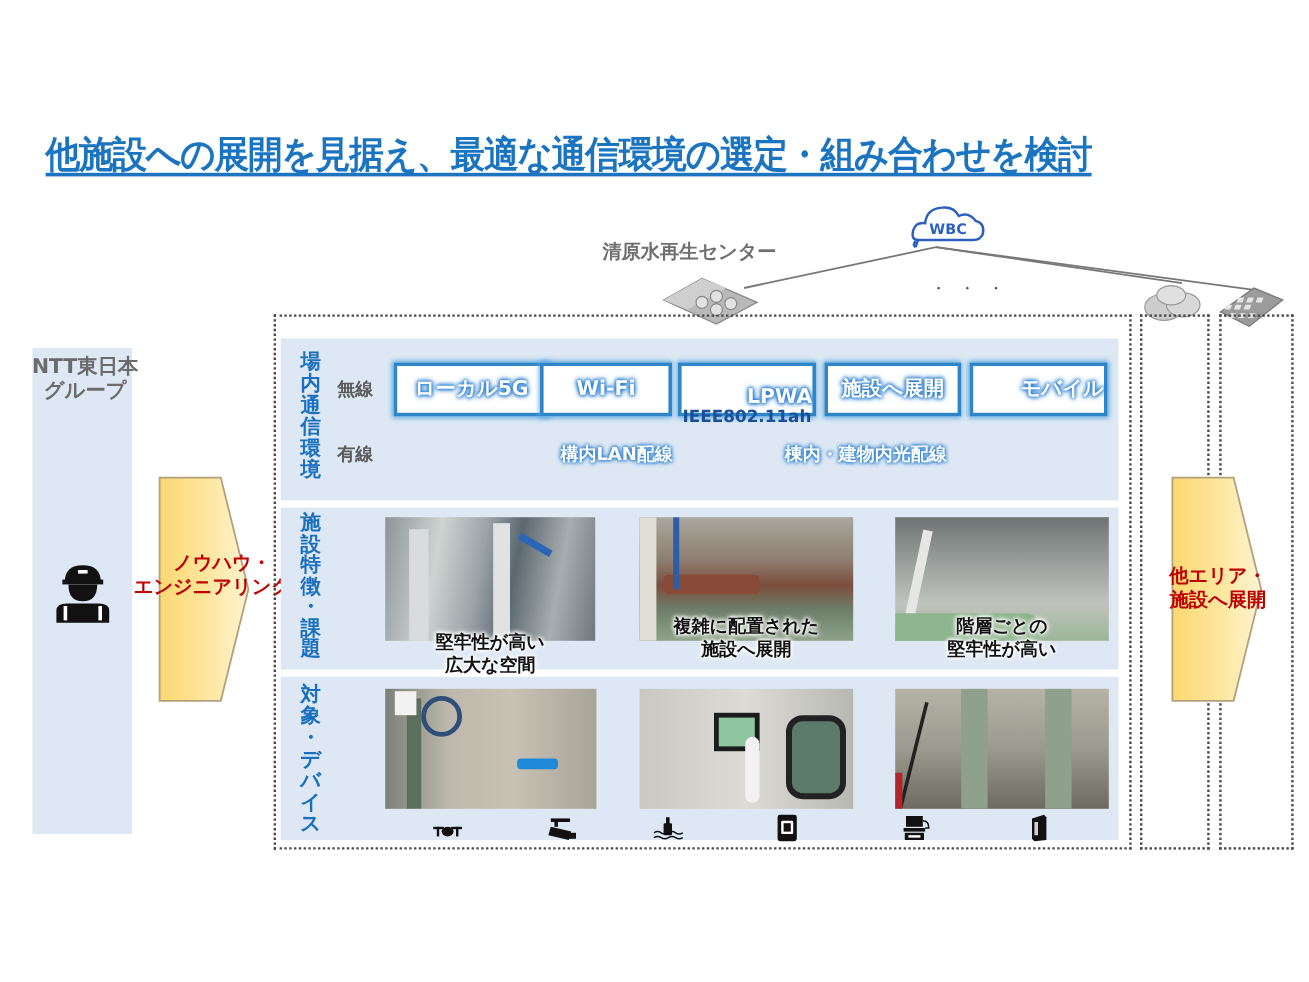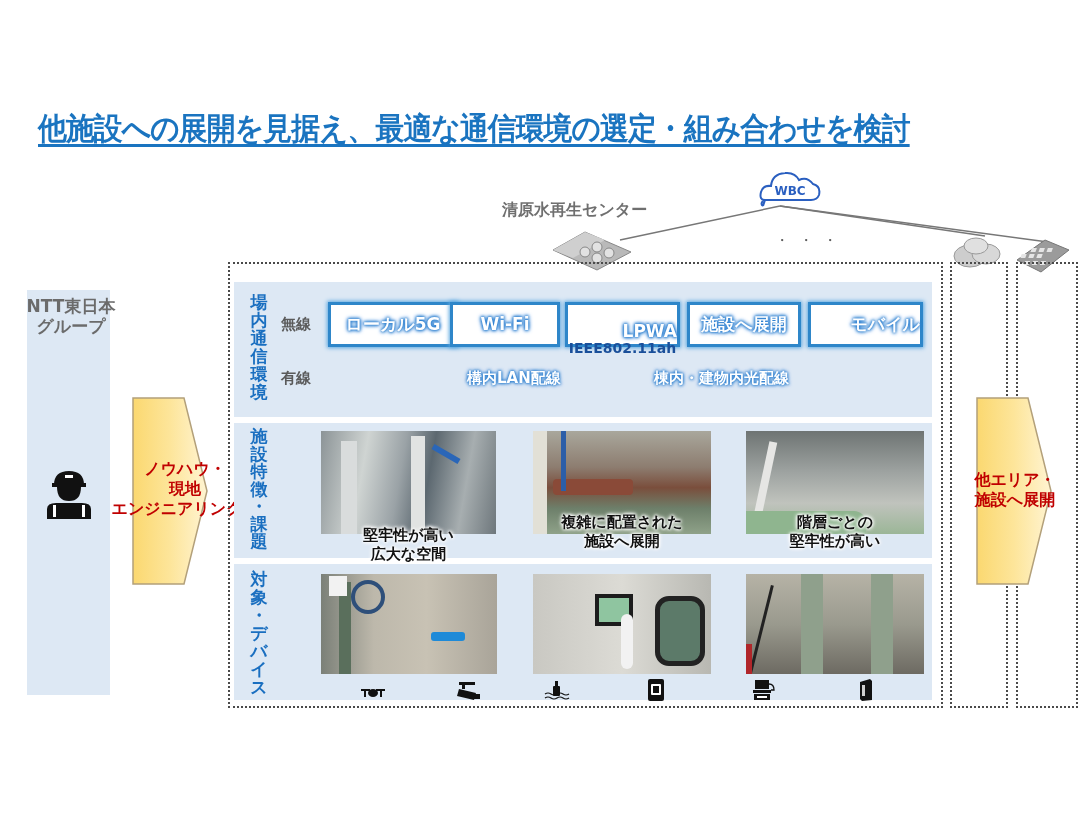--- a/index.html
+++ b/index.html
@@ -172,21 +172,20 @@
     <linearGradient id="yg1" x1="0" x2="1" y1="0" y2="0">
       <stop offset="0" stop-color="#fbd870"></stop>
       <stop offset="0.5" stop-color="#fde59a"></stop>
       <stop offset="1" stop-color="#fff4d2"></stop>
     </linearGradient>
   </defs>
   <polygon points="2,2 53,2 76,95 53,188 2,188" fill="url(#yg1)" stroke="#b3a07a" stroke-width="1.5"></polygon>
 </svg>
 <div class="arrow-text" style="left:90px;top:459px;width:190px;">
   <div>ノウハウ・</div>
-  <div>現地</div>
   <div>エンジニアリング力</div>
 </div>
 
 <div class="dotted-frame" style="left:228px;top:262px;width:715px;height:446px;"></div>
 <div class="dotted-frame" style="left:950px;top:262px;width:58px;height:446px;"></div>
 <div class="dotted-frame" style="left:1016px;top:262px;width:62px;height:446px;"></div>
 
 <div class="band" style="top:282px;height:135px;"></div>
 <div class="band-title" style="top:293px;">
   <div>場</div>

